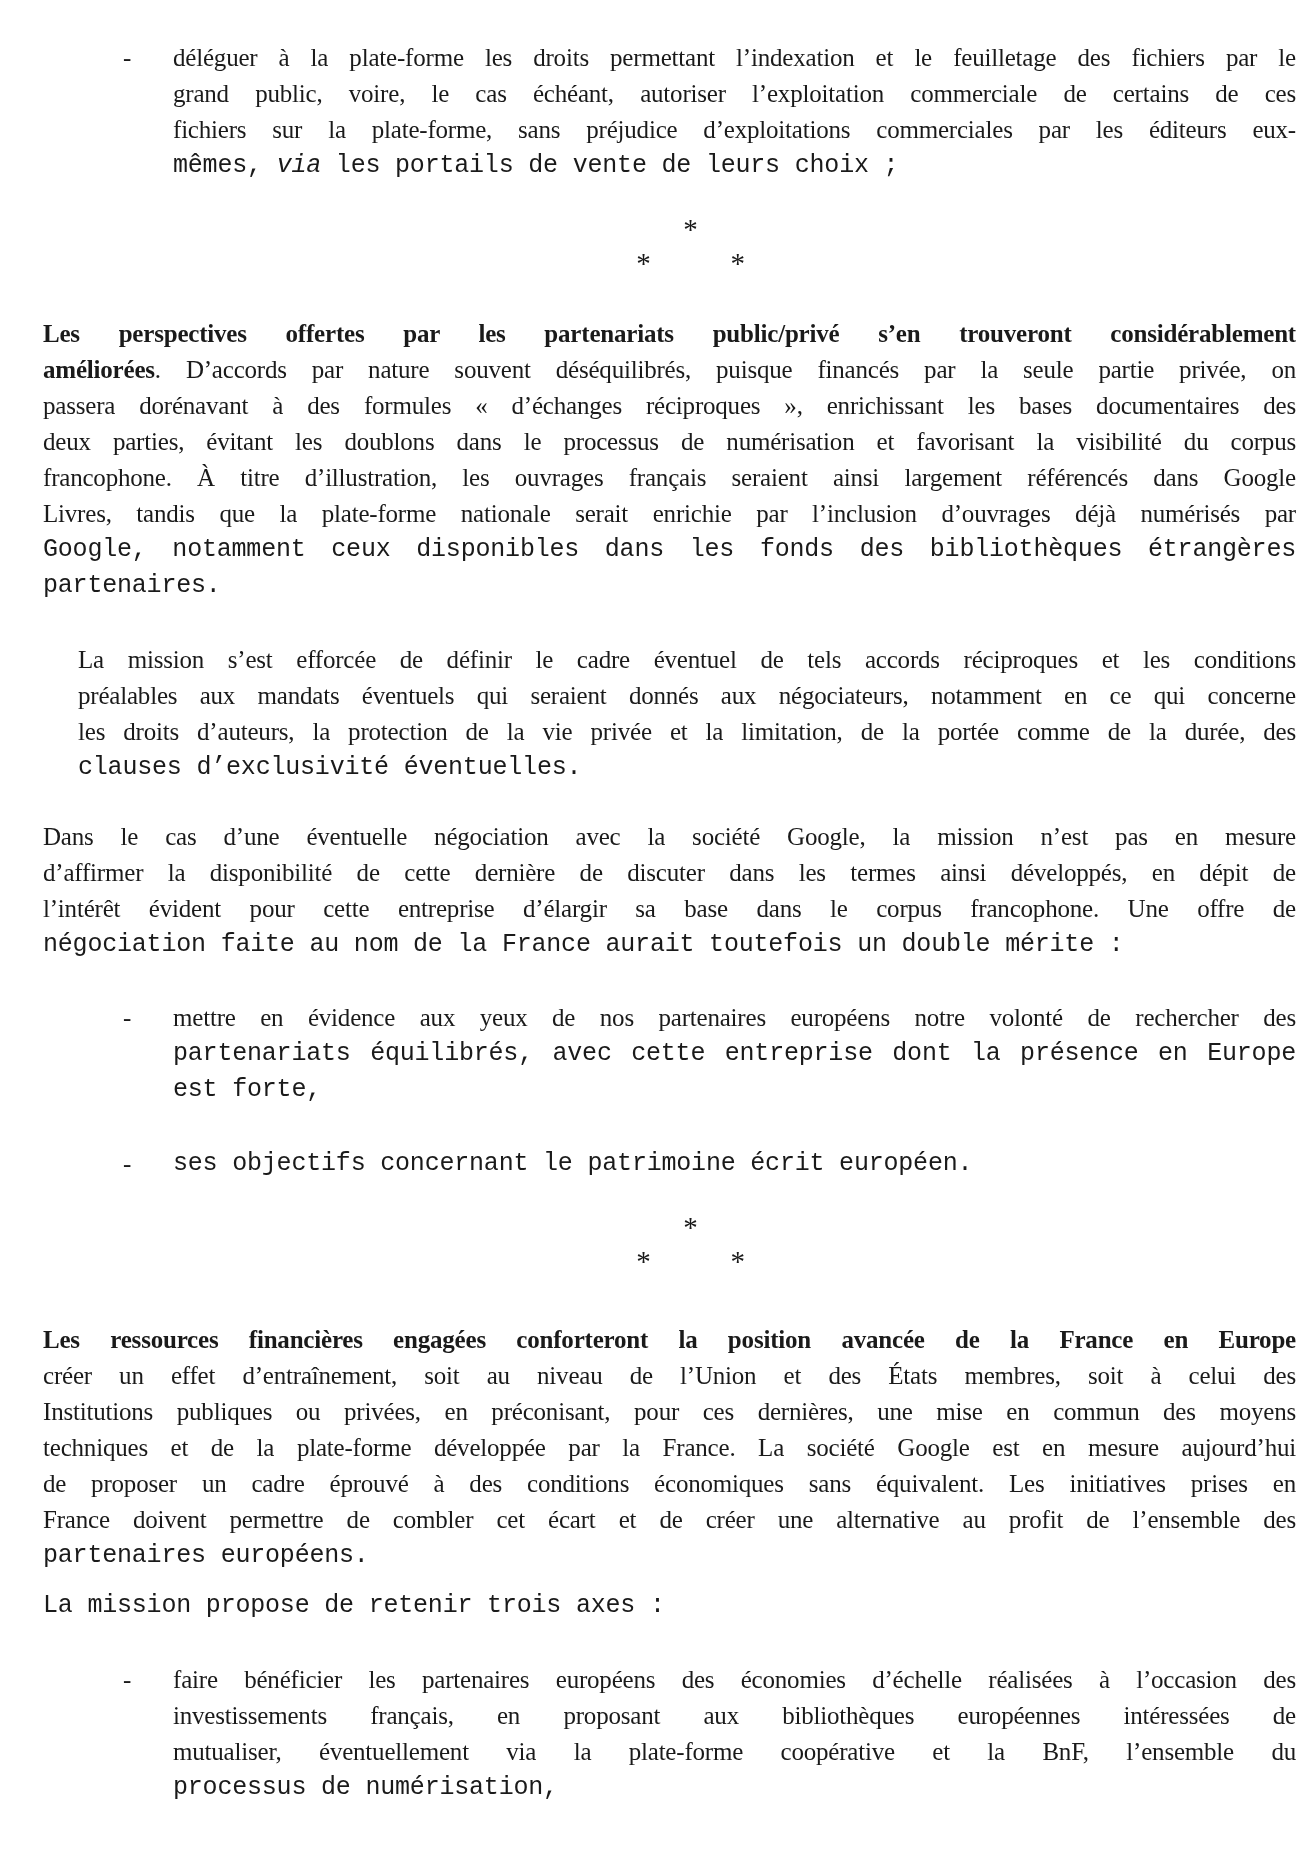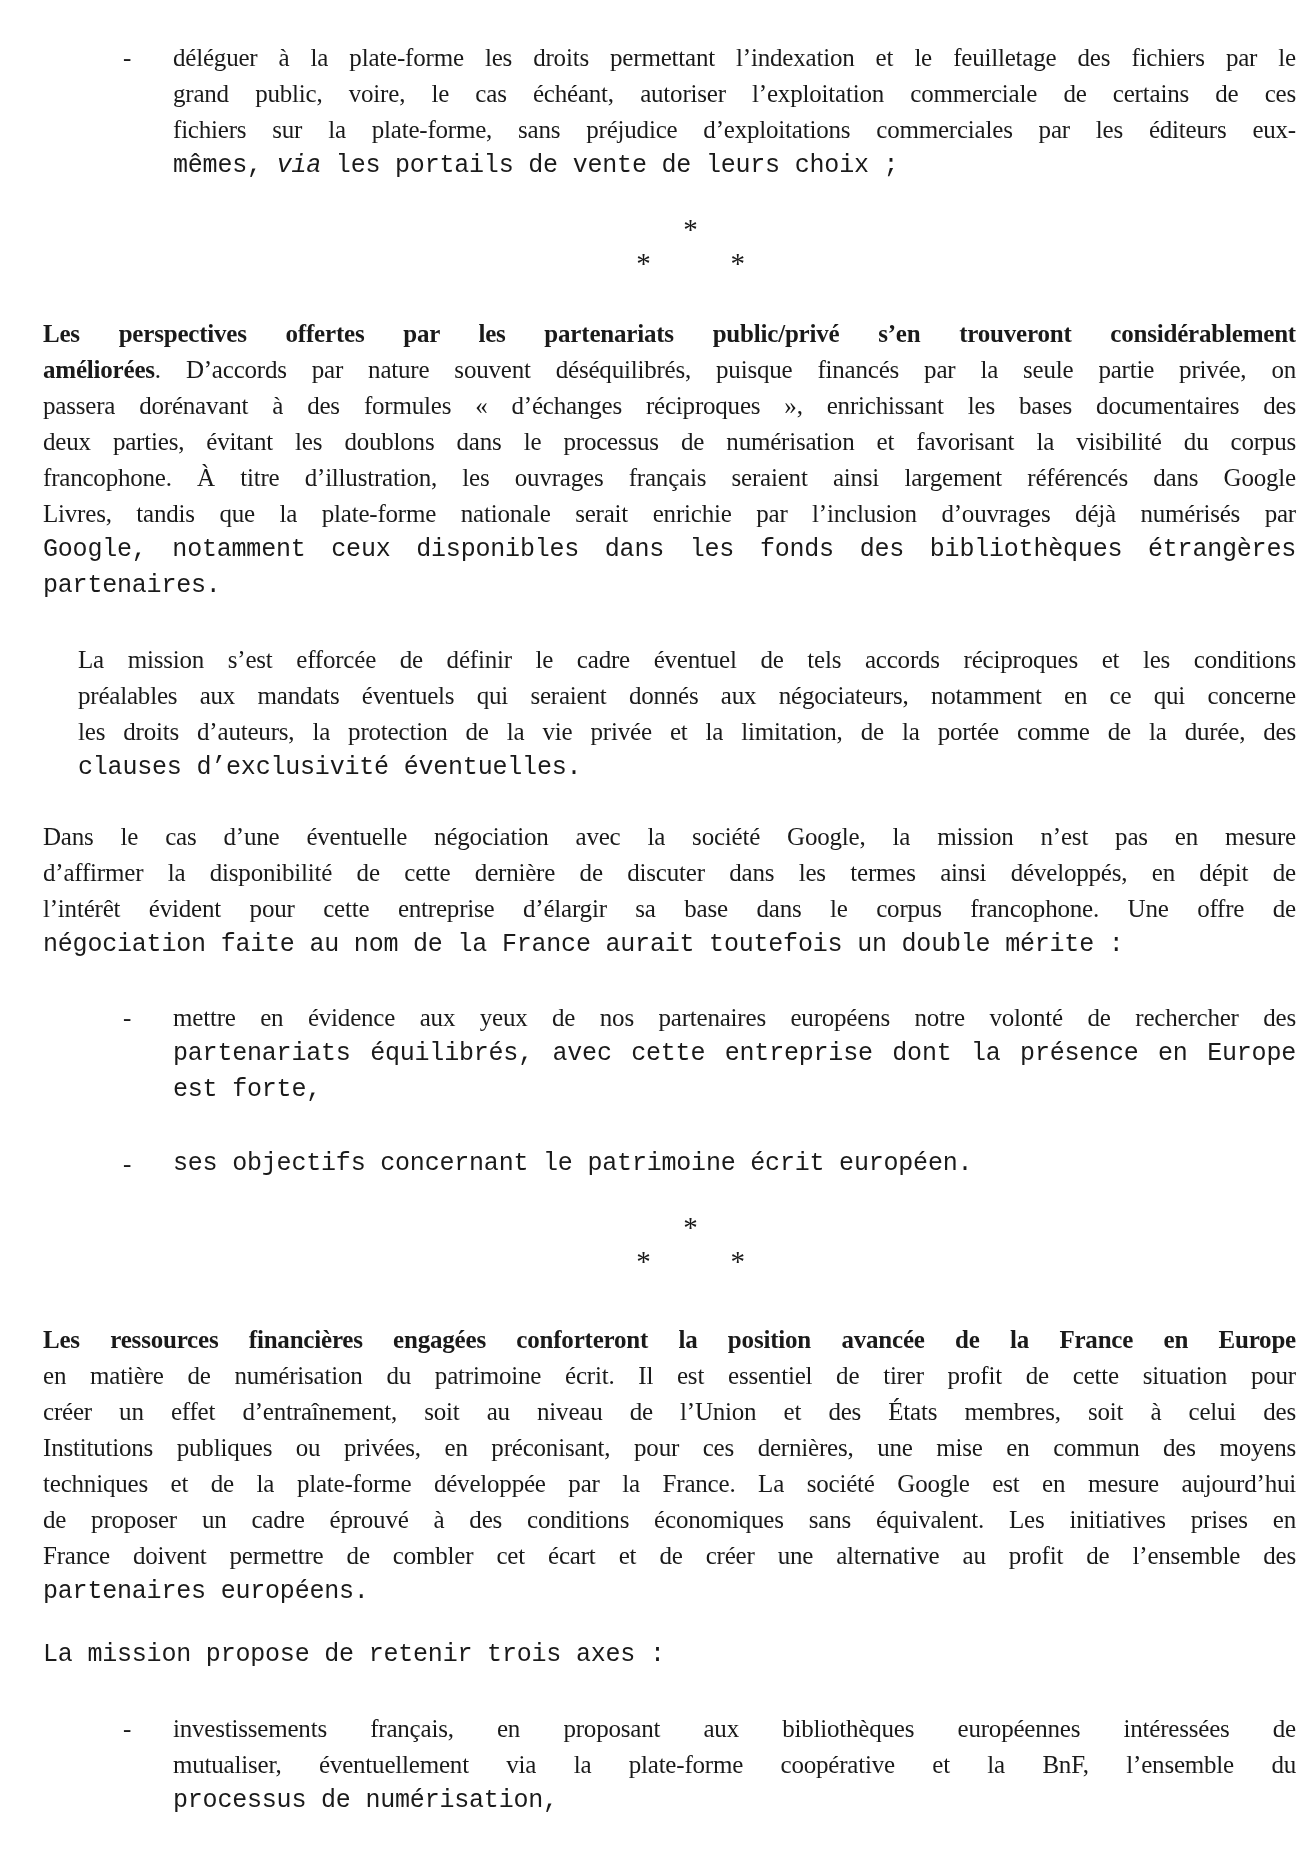--- a/index.html
+++ b/index.html
@@ -24,21 +24,21 @@
   .block { margin-top: 0; }
   
   #doc > .block:nth-child(2)  { margin-top: 28px; }
   #doc > .block:nth-child(3)  { margin-top: 36px; }
   #doc > .block:nth-child(4)  { margin-top: 38px; margin-left: 35px; }
   #doc > .block:nth-child(5)  { margin-top: 33px; }
   #doc > .block:nth-child(6)  { margin-top: 37px; }
   #doc > .block:nth-child(7)  { margin-top: 38px; }
   #doc > .block:nth-child(8)  { margin-top: 28px; }
   #doc > .block:nth-child(9)  { margin-top: 44px; }
-  #doc > .block:nth-child(10) { margin-top: 27px; }
+  #doc > .block:nth-child(10) { margin-top: 14px; }
   #doc > .block:nth-child(11) { margin-top: 38px; }
 
   .line {
     line-height: 36px;
     text-align: justify;
     text-align-last: justify;
   }
   .line.last { text-align-last: left; font-family: Liberation Mono, monospace; }
 
   .bullet {
@@ -117,30 +117,30 @@
     </div>
     <div class="block separator">
       <div class="sep-row1"><span>*</span></div>
       <div class="sep-row2">
         <span>*</span>
         <span>*</span>
       </div>
     </div>
     <div class="block para">
       <div class="line"><span class="bold">Les ressources financières engagées conforteront la position avancée de la France en Europe</span></div>
-      <div class="line"><span>en matière de numérisation du patrimoine écrit. Il est essentiel de tirer profit de cette situation pour</span></div>
       <div class="line"><span>créer un effet d’entraînement, soit au niveau de l’Union et des États membres, soit à celui des</span></div>
       <div class="line"><span>Institutions publiques ou privées, en préconisant, pour ces dernières, une mise en commun des moyens</span></div>
       <div class="line"><span>techniques et de la plate-forme développée par la France. La société Google est en mesure aujourd’hui</span></div>
       <div class="line"><span>de proposer un cadre éprouvé à des conditions économiques sans équivalent. Les initiatives prises en</span></div>
       <div class="line"><span>France doivent permettre de combler cet écart et de créer une alternative au profit de l’ensemble des</span></div>
       <div class="line last"><span>partenaires européens.</span></div>
     </div>
     <div class="block para">
       <div class="line last"><span>La mission propose de retenir trois axes :</span></div>
     </div>
     <div class="block bullet">
       <span class="marker">-</span>
+      <div class="line"><span>faire bénéficier les partenaires européens des économies d’échelle réalisées à l’occasion des</span></div>
       <div class="line"><span>investissements français, en proposant aux bibliothèques européennes intéressées de</span></div>
       <div class="line"><span>mutualiser, éventuellement via la plate-forme coopérative et la BnF, l’ensemble du</span></div>
       <div class="line last"><span>processus de numérisation,</span></div>
     </div>
   </div>
 
 </body></html>

